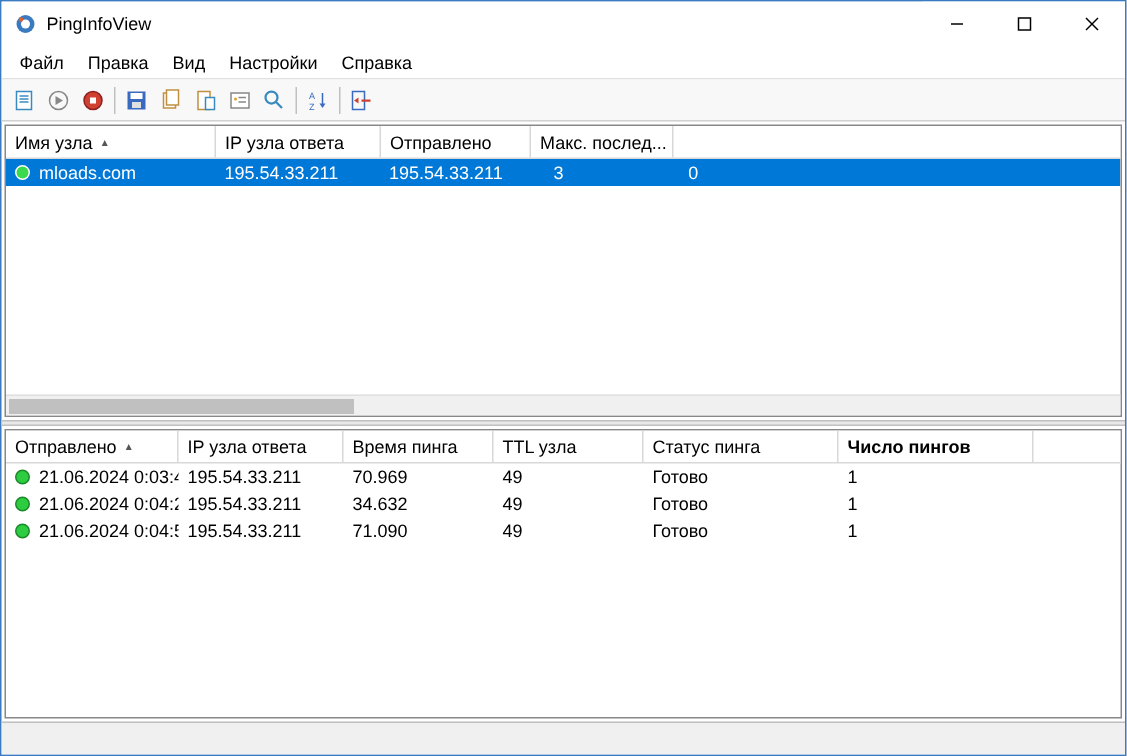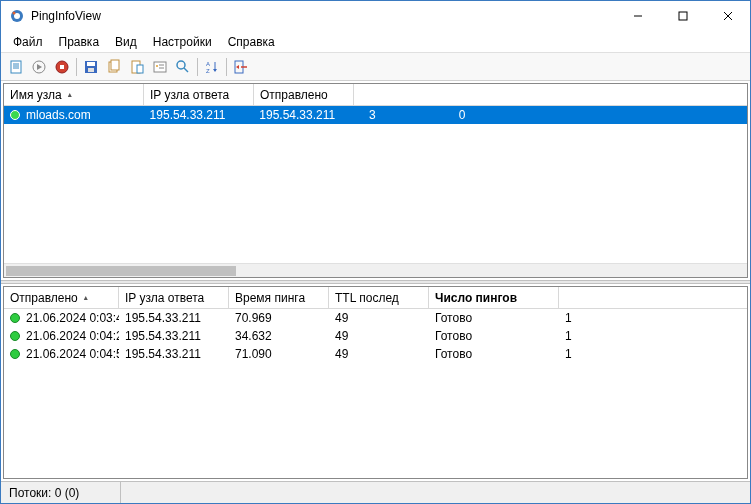--- a/index.html
+++ b/index.html
@@ -147,20 +147,21 @@
         <polygon points="6,6 6,10 3,8" fill="#d04030"></polygon>
       </svg>
     </div>
 </div>
 
 <div class="grid-container">
   <div class="grid-header" id="top-header">
       <div class="col" style="width: 140px;">Имя узла<span class="sort-arrow">▴</span></div>
       <div class="col" style="width: 110px;">IP узла ответа</div>
       <div class="col" style="width: 100px;">Отправлено</div>
+      <div class="col" style="width: 95px;">Макс. послед...</div>
     </div>
   <div class="grid-body" id="top-body">
       <div class="grid-row selected">
         <div class="cell" style="width: 140px;">
           <span class="dot-icon sel"></span>
           <span>mloads.com</span>
         </div>
         <div class="cell" style="width: 110px;">
           <span>195.54.33.211</span>
         </div>
@@ -186,21 +187,22 @@
     </div>
 </div>
 
 <div class="splitter"></div>
 
 <div class="grid-container bottom">
   <div class="grid-header" id="bottom-header">
       <div class="col" style="width: 115px;">Отправлено<span class="sort-arrow">▴</span></div>
       <div class="col" style="width: 110px;">IP узла ответа</div>
       <div class="col" style="width: 100px; text-align: center;">Время пинга</div>
-      <div class="col" style="width: 100px;">TTL послед</div>
+      <div class="col" style="width: 100px;">TTL узла</div>
+      <div class="col" style="width: 130px;">Статус пинга</div>
       <div class="col" style="width: 130px; font-weight: bold;">Число пингов</div>
     </div>
   <div class="grid-body" id="bottom-body">
       <div class="grid-row">
         <div class="cell" style="width: 115px;">
           <span class="dot-icon"></span>
           <span>21.06.2024 0:03:45</span>
         </div>
         <div class="cell" style="width: 110px;">
           <span>195.54.33.211</span>
@@ -257,14 +259,13 @@
           <span>Готово</span>
         </div>
         <div class="cell" style="width: 130px;">
           <span>1</span>
         </div>
       </div>
     </div>
 </div>
 
 <div class="status-bar">
-  <div class="sb-cell" style="width:120px">Потоки: 0 (0)</div>
 </div>
 
 </body></html>

